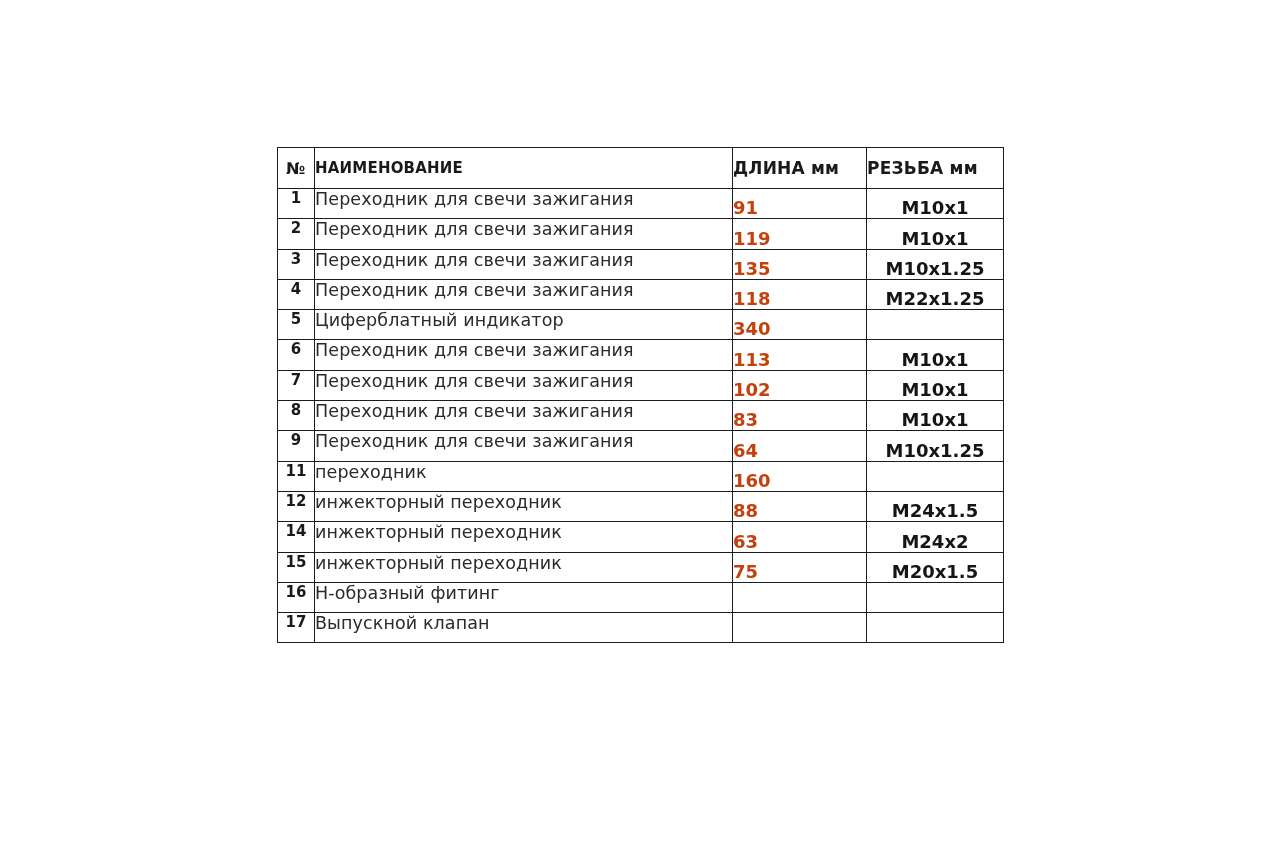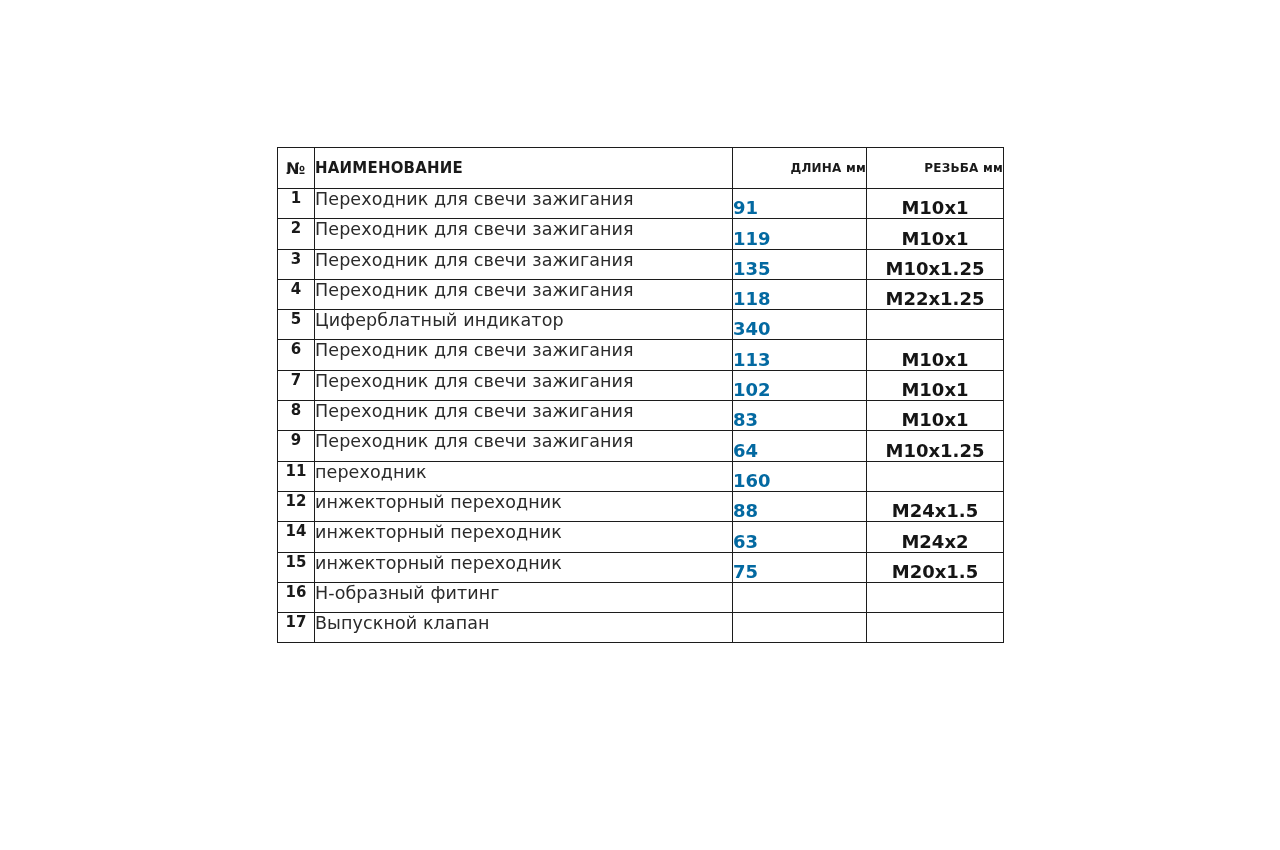--- a/index.html
+++ b/index.html
@@ -50,24 +50,24 @@
       font-size: 16px;
       vertical-align: middle;
     }
     th.h-name {
       text-align: left;
       vertical-align: middle;
       padding-top: 6px;
       font-size: 15px;
     }
     th.h-len, th.h-thr {
-      text-align: right;
+      text-align: left;
       vertical-align: middle;
       padding-bottom: 3px;
-      font-size: 12px;
+      font-size: 17px;
     }
     td.num {
       text-align: center;
       vertical-align: top;
       font-weight: bold;
       font-size: 15px;
       padding-top: 1px;
     }
     td.name {
       text-align: left;
@@ -80,21 +80,21 @@
       letter-spacing: 0.1px;
       margin-left: 30px;
     }
     td.len {
       text-align: left;
       padding-left: 54px;
       vertical-align: bottom;
       padding-bottom: 1px;
       font-weight: bold;
       font-size: 18px;
-      color: #0369a1;
+      color: #c2410c;
     }
     td.thr {
       text-align: center;
       padding-left: 28px;
       vertical-align: bottom;
       padding-bottom: 1px;
       font-weight: bold;
       font-size: 18px;
       color: #151515;
     }

